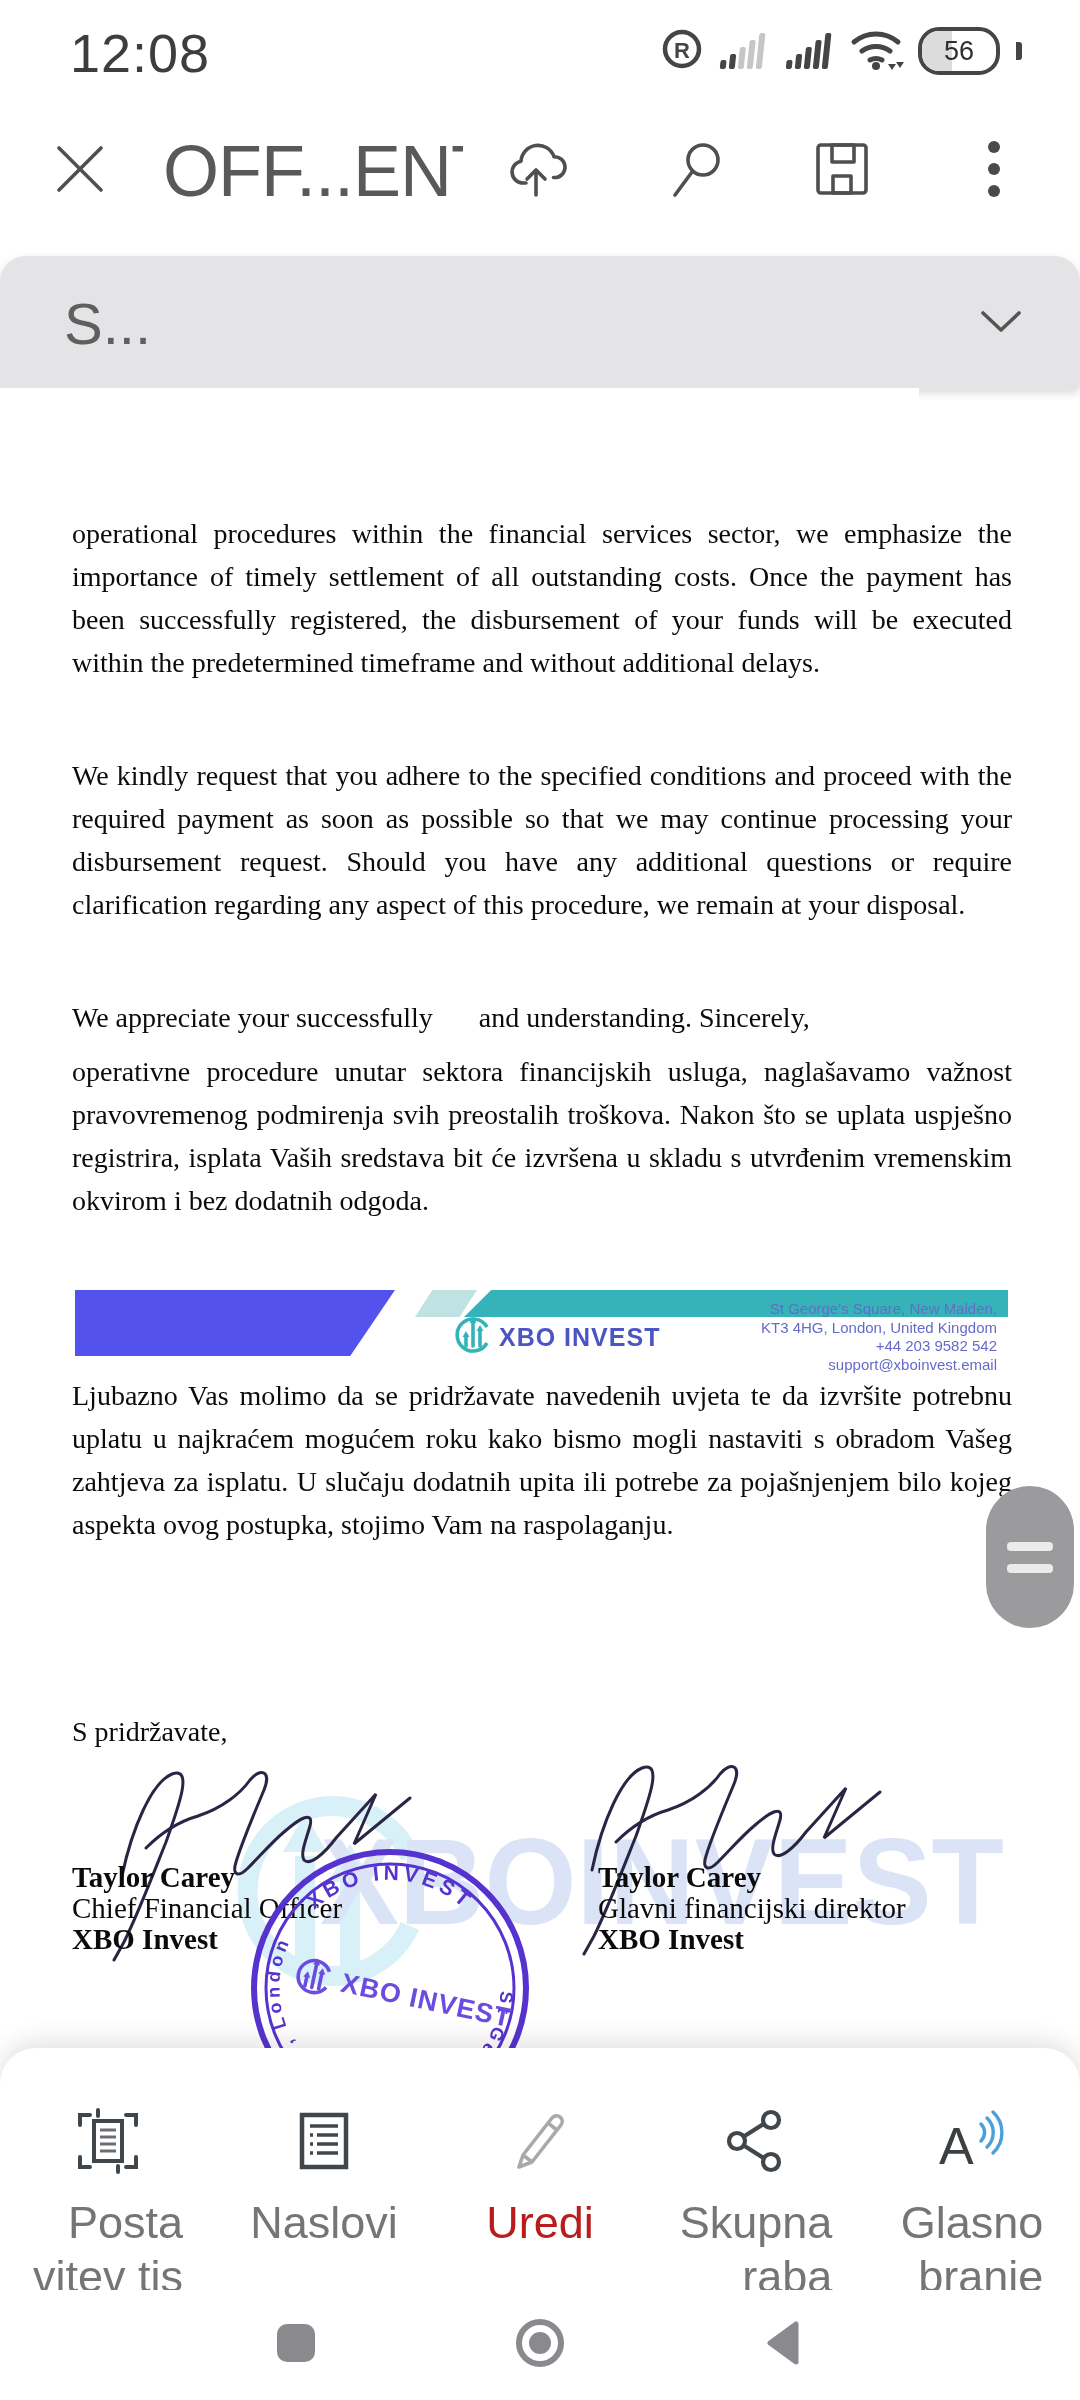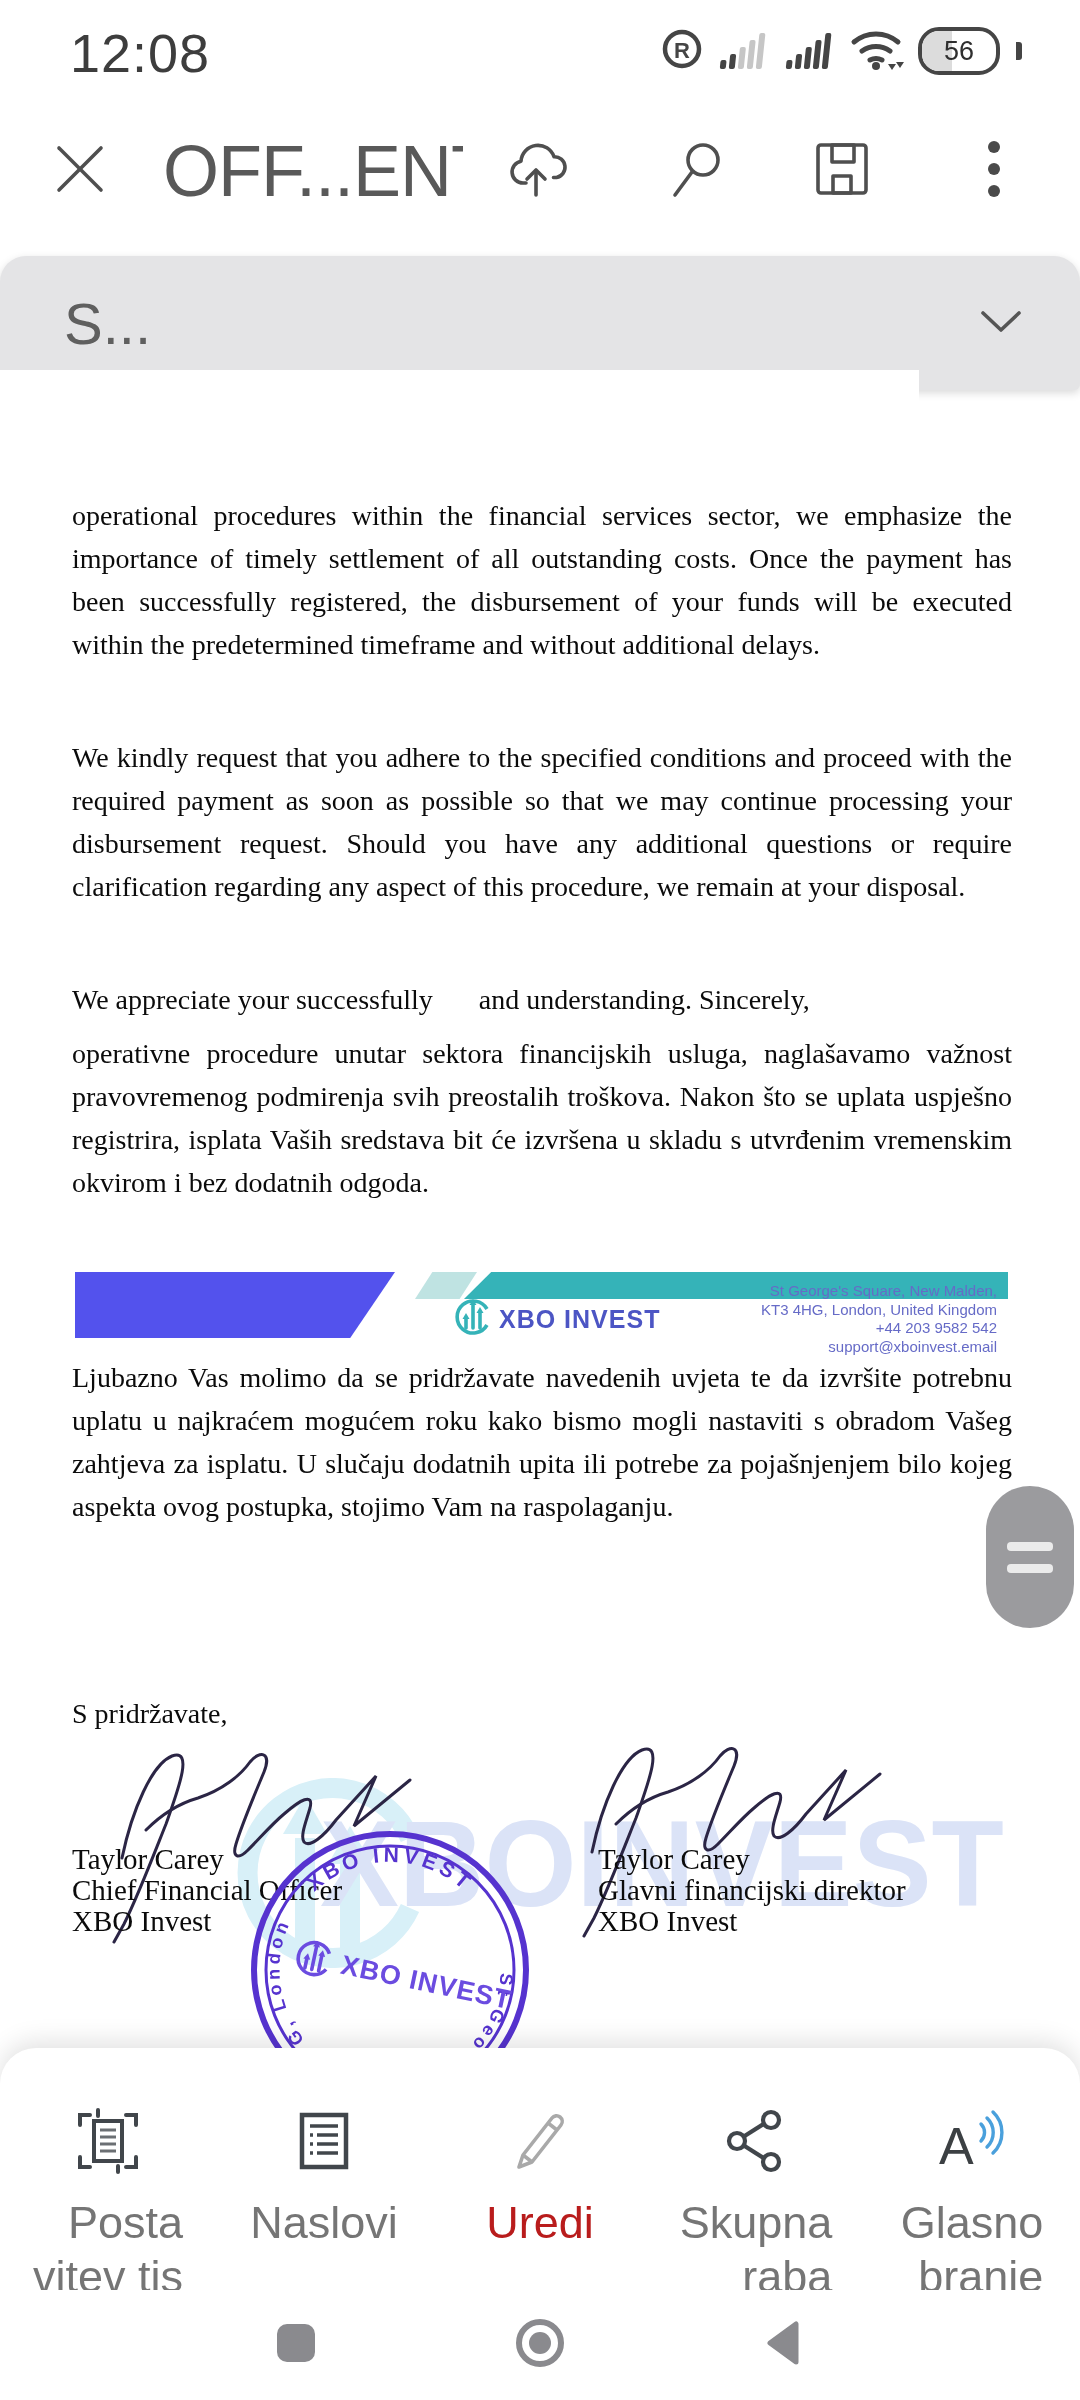--- a/index.html
+++ b/index.html
@@ -24,21 +24,21 @@
   .search-btn{left:656px;width:80px;}
   .save-btn{left:802px;width:80px;}
   .kebab-btn{left:962px;width:64px;}
   
   .sheet-header{position:absolute;top:256px;left:0;width:1080px;height:134px;background:#e4e4e6;
                 border-radius:26px 26px 6px 6px;box-shadow:0 3px 9px rgba(0,0,0,.15);
                 display:flex;align-items:center;}
   .sheet-header .label{margin-left:64px;font-size:58px;color:#5f5f5f;}
   .sheet-header .chev{position:absolute;right:56px;top:52px;}
   
-  .doc{position:absolute;left:0;top:370px;width:919px;height:1660px;background:#fff;
+  .doc{position:absolute;left:0;top:388px;width:919px;height:1660px;background:#fff;
        font-family:"Liberation Serif",serif;color:#0b0b0b;}
   .para{position:absolute;left:72px;width:940px;font-size:28px;line-height:43px;
         text-align:justify;}
   .line{position:absolute;left:72px;width:940px;font-size:28px;line-height:43px;white-space:nowrap;}
   .gap-sp{display:inline-block;width:46px;}
   
   .banner{position:absolute;left:75px;top:902px;width:933px;height:68px;}
   .shape{position:absolute;top:0;}
   .shape-indigo{left:0;width:320px;height:66px;background:#5352ed;
                 clip-path:polygon(0 0,100% 0,86% 100%,0 100%);}
@@ -54,21 +54,21 @@
   .address .email{}
   
   .watermark{position:absolute;left:140px;top:1408px;width:880px;height:190px;overflow:hidden;pointer-events:none;}
   .wm-text{position:absolute;left:180px;top:16px;font-family:"Liberation Sans",sans-serif;
            font-weight:bold;font-size:122px;color:#dbe3f7;letter-spacing:0;transform:scaleX(.97);transform-origin:left;}
   
   .sig-svg{position:absolute;}
   .sig-left{left:108px;top:1368px;}
   .sig-right{left:578px;top:1362px;}
   .sig-block{position:absolute;top:1474px;font-size:29px;line-height:31px;}
-  .sig-block .name,.sig-block .company{font-weight:normal;}
+  .sig-block .name,.sig-block .company{font-weight:bold;}
   .sig-block-left{left:72px;}
   .sig-block-right{left:598px;}
   
   .stamp{position:absolute;left:248px;top:1458px;}
   
   .scroll-handle{position:absolute;right:6px;top:1486px;width:88px;height:142px;border-radius:44px;
                  background:#9b9b9e;z-index:6;display:flex;flex-direction:column;align-items:center;
                  justify-content:center;gap:13px;}
   .scroll-handle .bar{width:46px;height:9px;border-radius:4px;background:#ebebeb;}
   

